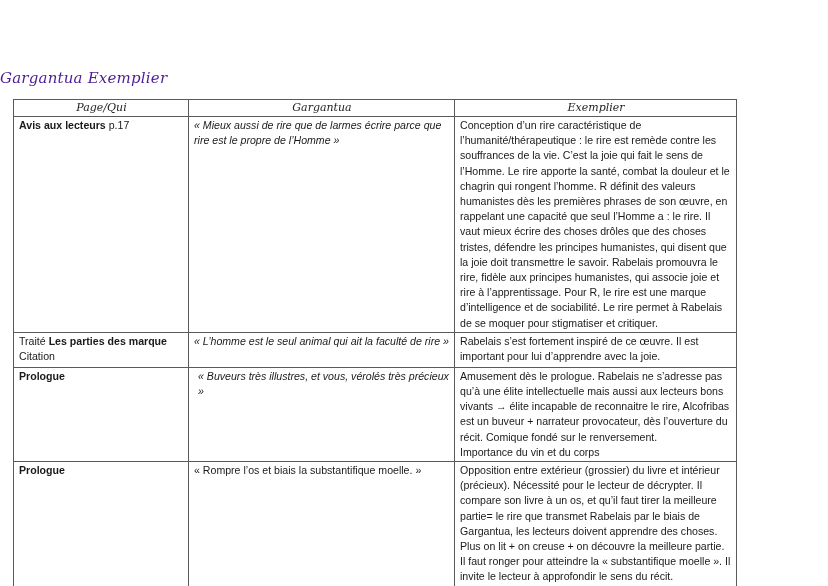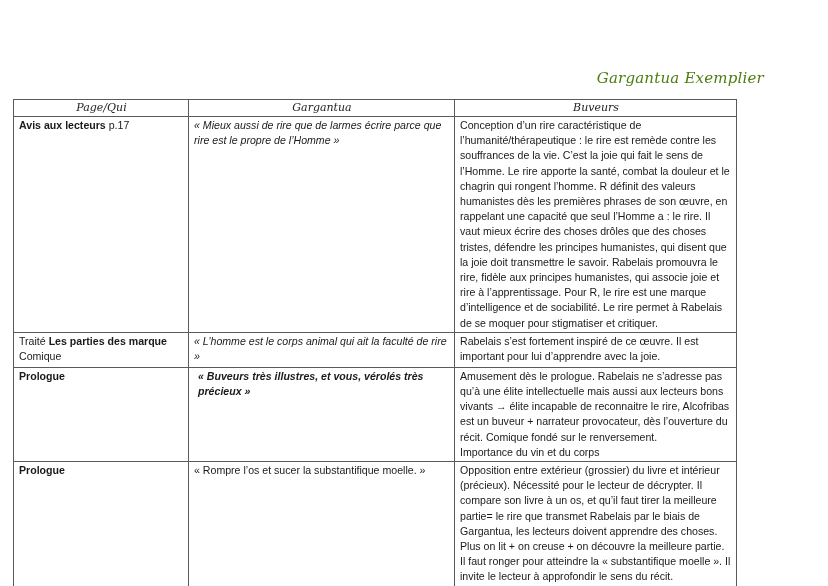--- a/index.html
+++ b/index.html
@@ -13,25 +13,25 @@
     position: relative;
     overflow: hidden;
     font-family: "Liberation Sans", sans-serif;
     color: #1a1a1a;
   }
   .doc-title {
     position: absolute;
     left: 0;
     width: 764px;
     top: 69px;
-    text-align: right;
+    text-align: left;
     font-family: "DejaVu Serif", serif;
     font-style: italic;
     font-size: 15px;
-    color: #4d7c0f;
+    color: #4c1d95;
     letter-spacing: 0.2px;
   }
   table.notes {
     position: absolute;
     left: 13px;
     top: 99px;
     width: 724px;
     border-collapse: collapse;
     table-layout: fixed;
     font-size: 10.6px;
@@ -50,56 +50,56 @@
     height: 14px;
     line-height: 14px;
     text-align: center;
     color: #222;
   }
   td.col-who { width: 165px; }
   td.col-cit { width: 256px; }
   td.col-arg { }
   .b { font-weight: bold; }
   .it { font-style: italic; }
-  .sp { padding-left: 9px !important; font-weight: bold; }
+  .sp { padding-left: 9px !important; }
   tr.r1 td { height: 157px; }
   tr.r2 td { height: 32px; }
   tr.r3 td { height: 71px; }
   tr.r4 td { height: 98px; }
 </style>
 </head>
 <body>
 
 <div class="doc-title">Gargantua Exemplier</div>
 
 <table class="notes">
   <thead>
     <tr>
       <th style="width:165px">Page/Qui</th>
       <th style="width:256px">Gargantua</th>
-      <th>Buveurs</th>
+      <th>Exemplier</th>
     </tr>
   </thead>
   <tbody>
     <tr class="r1">
       <td class="col-who"><span></span><span class="b">Avis aux lecteurs</span><span> p.17</span></td>
       <td class="col-cit it">« Mieux aussi de rire que de larmes écrire parce que rire est le propre de l’Homme »</td>
       <td class="col-arg">Conception d’un rire caractéristique de l’humanité/thérapeutique : le rire est remède contre les souffrances de la vie. C’est la joie qui fait le sens de l’Homme. Le rire apporte la santé, combat la douleur et le chagrin qui rongent l’homme. R définit des valeurs humanistes dès les premières phrases de son œuvre, en rappelant une capacité que seul l’Homme a : le rire. Il vaut mieux écrire des choses drôles que des choses tristes, défendre les principes humanistes, qui disent que la joie doit transmettre le savoir. Rabelais promouvra le rire, fidèle aux principes humanistes, qui associe joie et rire à l’apprentissage.  Pour R, le rire est une marque d’intelligence et de sociabilité. Le rire permet à Rabelais de se moquer pour stigmatiser et critiquer.</td>
     </tr>
     <tr class="r2">
-      <td class="col-who"><span>Traité </span><span class="b">Les parties des marque</span><br><span>Comique</span></td>
-      <td class="col-cit it">« L’homme est le corps animal qui ait la faculté de rire »</td>
+      <td class="col-who"><span>Traité </span><span class="b">Les parties des marque</span><br><span>Citation</span></td>
+      <td class="col-cit it">« L’homme est le seul animal qui ait la faculté de rire »</td>
       <td class="col-arg">Rabelais s’est fortement inspiré de ce œuvre. Il est important pour lui d’apprendre avec la joie.</td>
     </tr>
     <tr class="r3">
       <td class="col-who"><span class="b">Prologue</span></td>
       <td class="col-cit it sp">« Buveurs très illustres, et vous, vérolés très précieux »</td>
       <td class="col-arg"><span style="white-space:pre-line">Amusement dès le prologue. Rabelais ne s’adresse pas qu’à une élite intellectuelle mais aussi aux lecteurs bons vivants → élite incapable de reconnaitre le rire, Alcofribas est un buveur + narrateur provocateur, dès l’ouverture du récit. Comique fondé sur le renversement.
 Importance du vin et du corps</span></td>
     </tr>
     <tr class="r4">
       <td class="col-who"><span class="b">Prologue</span></td>
-      <td class="col-cit">« Rompre l’os et sucer la substantifique moelle. »</td>
+      <td class="col-cit">« Rompre l’os et biais la substantifique moelle. »</td>
       <td class="col-arg"><span style="white-space:pre-line">Opposition entre extérieur (grossier) du livre et intérieur (précieux). Nécessité pour le lecteur de décrypter. Il compare son livre à un os, et qu’il faut tirer la meilleure partie= le rire que transmet Rabelais par le biais de Gargantua, les lecteurs doivent apprendre des choses.
 Plus on lit + on creuse + on découvre la meilleure partie. Il faut ronger pour atteindre la « substantifique moelle ». Il invite le lecteur à approfondir le sens du récit.</span></td>
     </tr>
   </tbody>
 </table>
 
 </body></html>

